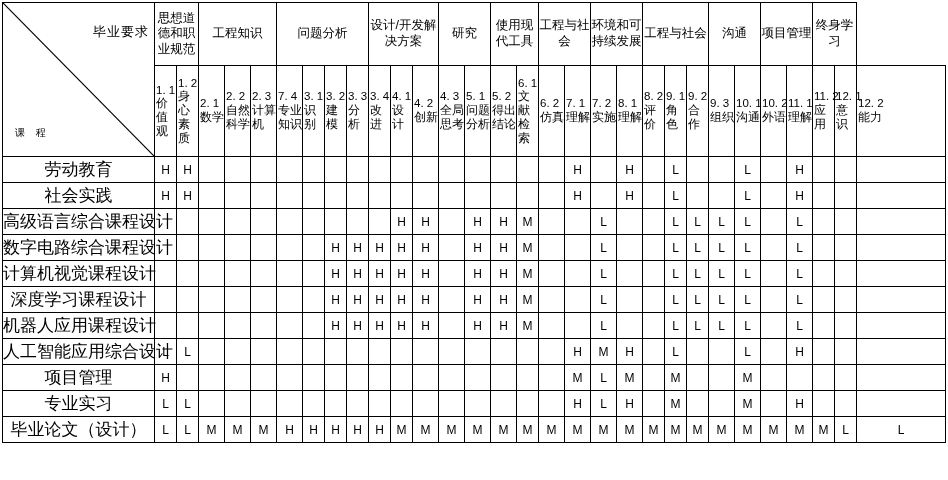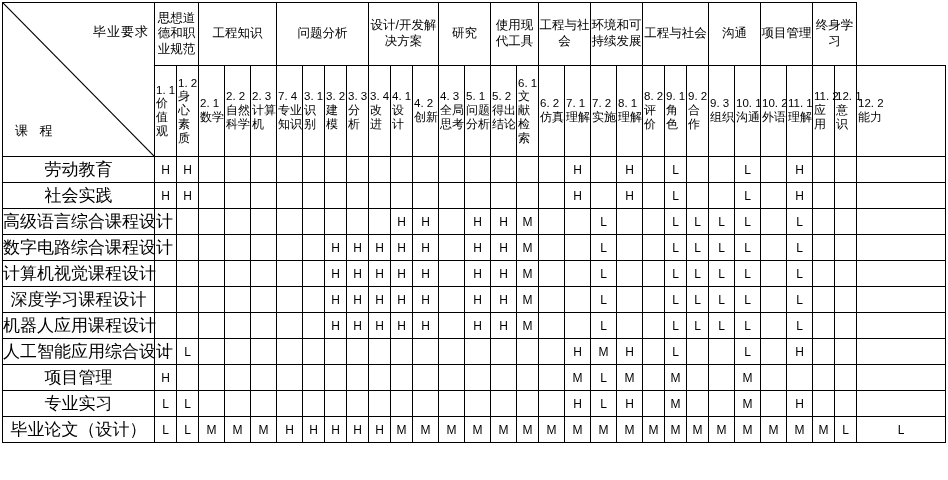--- a/index.html
+++ b/index.html
@@ -55,21 +55,21 @@
     top: 20px;
     font-size: 13px;
     letter-spacing: 1px;
     white-space: nowrap;
     text-align: center;
   }
   td.corner .crs {
     position: absolute;
     left: 12px;
     bottom: 16px;
-    font-size: 13px;
+    font-size: 10px;
     letter-spacing: 4px;
     white-space: nowrap;
   }
 
   
   td.group {
     height: 62px;
     font-size: 12.5px;
     line-height: 1.25;
     padding: 1px 2px;

